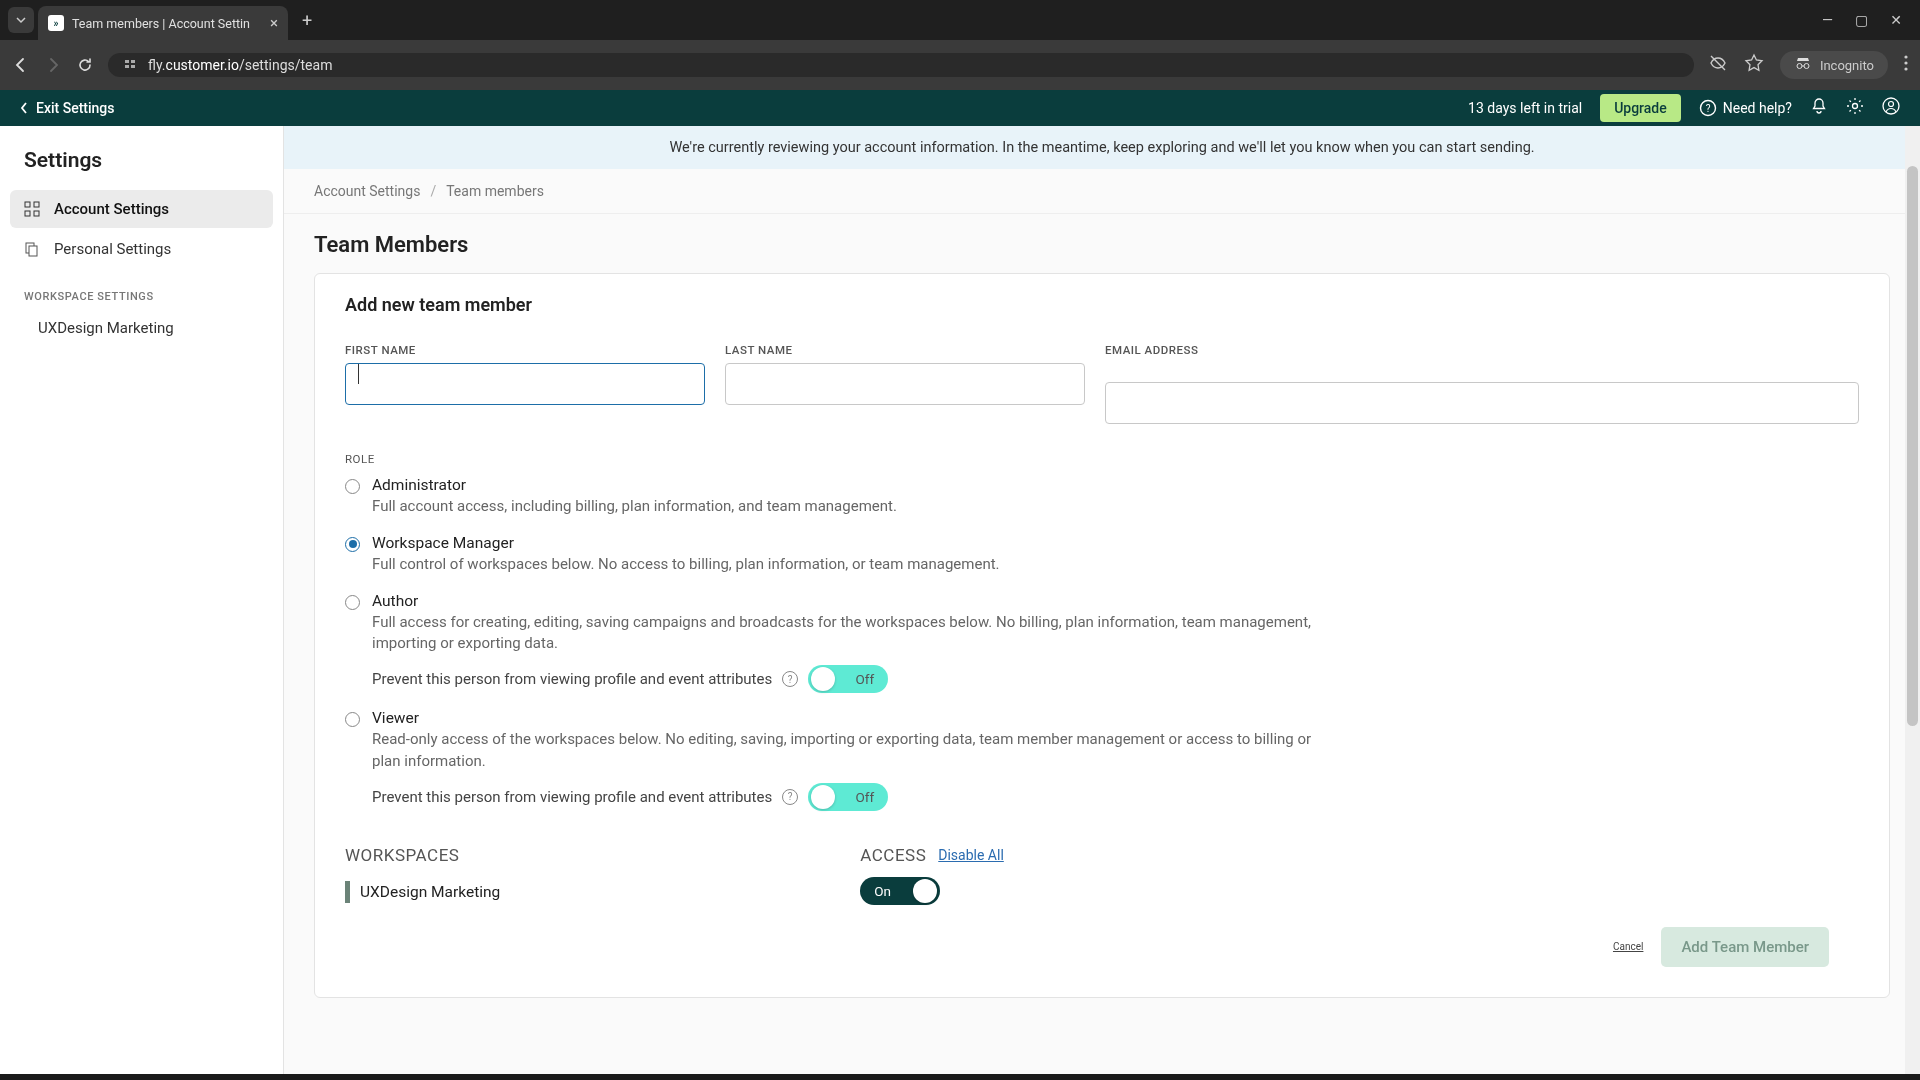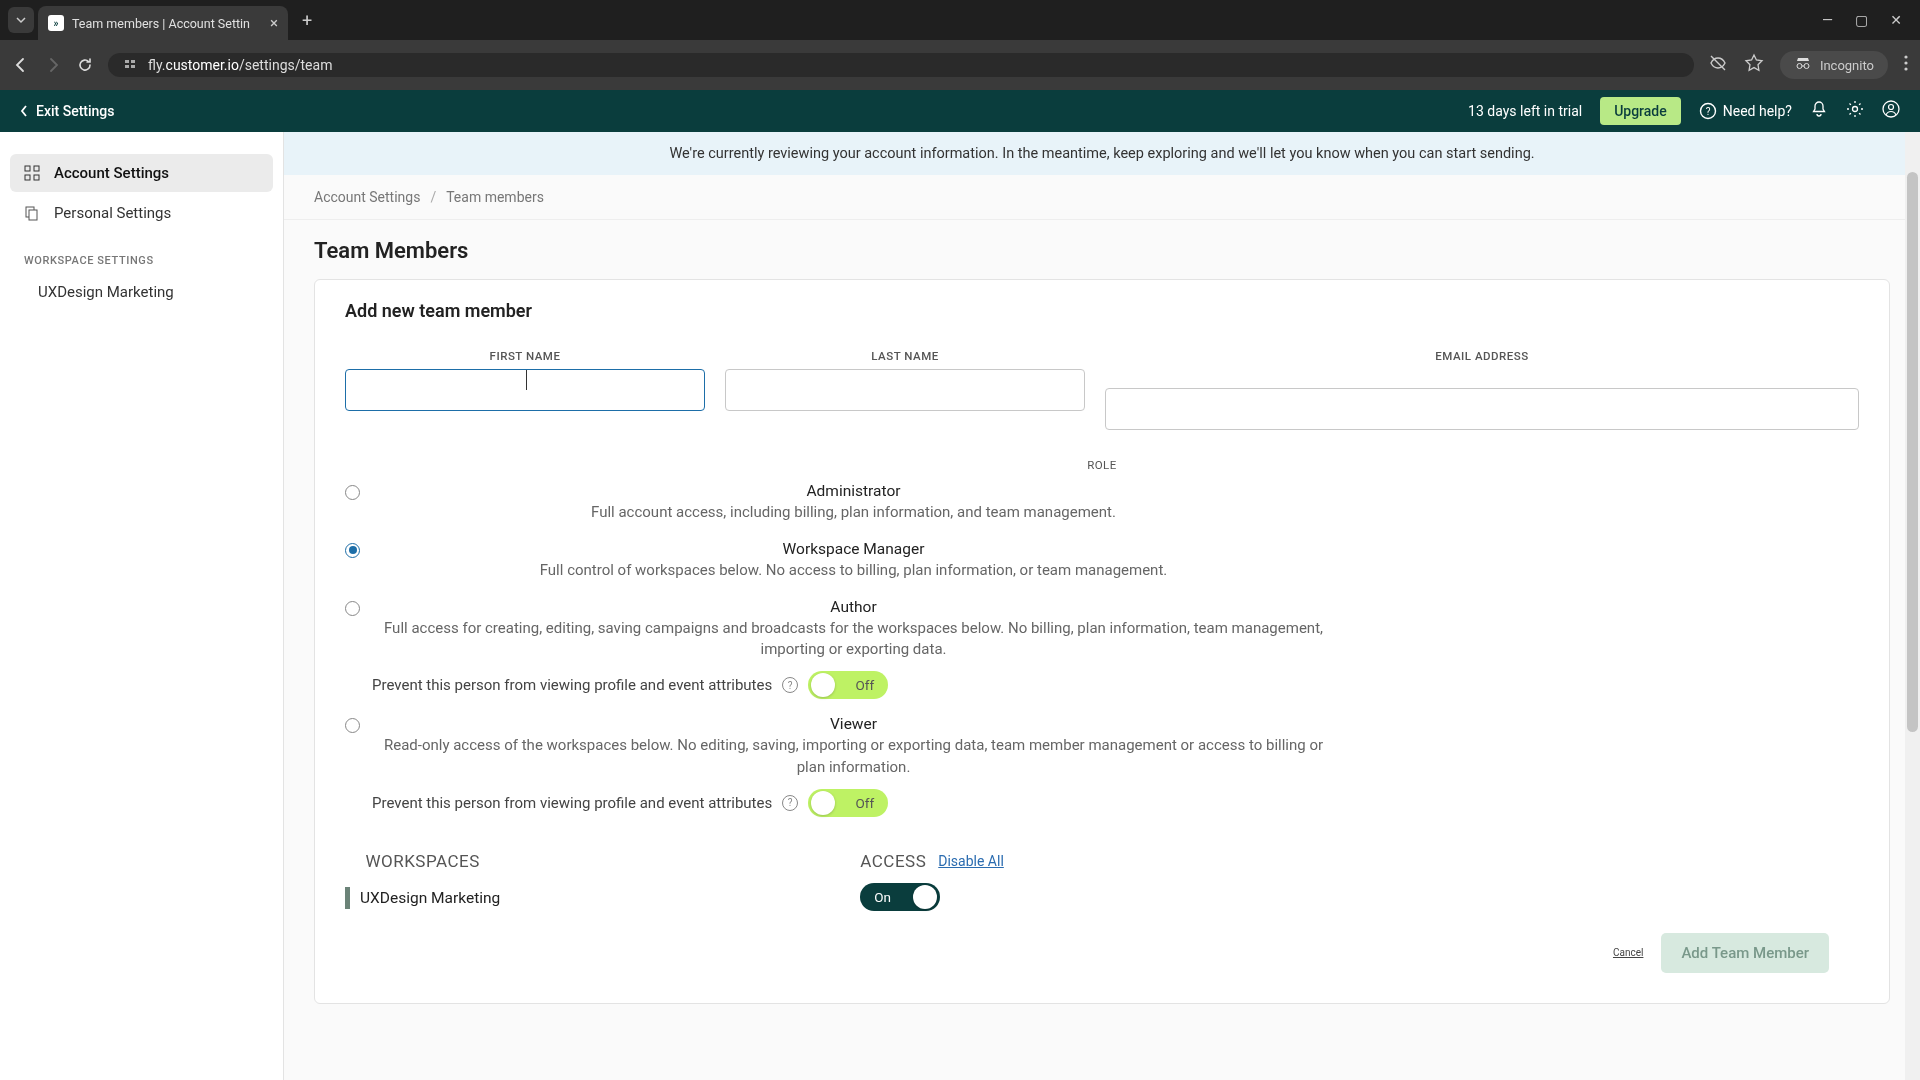--- a/index.html
+++ b/index.html
@@ -21,21 +21,21 @@
 .nav-btn.disabled { color: #666; }
 .url-area { flex: 1; background: #2a2a2a; border-radius: 20px; height: 24px; display: flex; align-items: center; padding: 0 14px; gap: 10px; }
 .site-icon { color: #aaa; font-size: 13px; }
 .url-text { color: #ddd; font-size: 14px; }
 .url-domain { color: #fff; }
 .addr-right { display: flex; align-items: center; gap: 16px; color: #ccc; }
 .incognito-pill { background: #4a4a4a; border-radius: 16px; padding: 5px 14px; display: flex; align-items: center; gap: 8px; font-size: 13px; }
 .incog-icon { font-size: 15px; }
 
 
-.app-bar { height: 42px; background: #0a3d3d; display: flex; align-items: center; padding: 0 20px; color: #fff; }
+.app-bar { height: 36px; background: #0a3d3d; display: flex; align-items: center; padding: 0 20px; color: #fff; }
 .exit-link { display: flex; align-items: center; gap: 8px; font-size: 14px; font-weight: 500; }
 .app-bar-right { margin-left: auto; display: flex; align-items: center; gap: 18px; font-size: 14px; }
 .upgrade-btn { background: #b8e986; color: #0a3d3d; padding: 6px 14px; border-radius: 4px; font-weight: 500; font-size: 14px; }
 .help-link { display: flex; align-items: center; gap: 6px; }
 .icon-btn { font-size: 17px; }
 
 
 .app-body { display: flex; height: calc(100% - 132px); background: #fff; }
 .sidebar { width: 284px; background: #fff; border-right: 1px solid #e3e3e3; padding: 22px 10px; }
 .sidebar-title { font-size: 21px; font-weight: 600; color: #222; padding: 0 14px 18px; }
@@ -47,21 +47,21 @@
 
 .main { flex: 1; display: flex; flex-direction: column; overflow: hidden; position: relative; }
 .review-banner { background: #e8f3f9; text-align: center; padding: 13px; font-size: 14.5px; color: #333; }
 .breadcrumb { padding: 14px 30px; font-size: 14px; color: #777; display:flex; gap:10px; border-bottom:1px solid #eee; background:#fafafa; }
 .breadcrumb a { color: #777; text-decoration: none; }
 .bc-sep { color: #aaa; }
 .page-title { font-size: 22px; font-weight: 600; padding: 18px 30px 16px; color: #222; background:#fafafa; }
 
 .card { background: #fff; border: 1px solid #e3e3e3; border-radius: 6px; margin: 0 30px 0 30px; padding: 0; }
 .card-title { font-size: 18px; font-weight: 600; padding: 20px 30px 18px; color: #222; }
-.card-body { padding: 10px 30px 30px; text-align: center; }
+.card-body { padding: 10px 30px 30px; }
 
 .field-row { display: flex; gap: 20px; margin-bottom: 28px; }
 .field { display: flex; flex-direction: column; gap: 6px; }
 .field.fn, .field.ln { flex: 0 0 360px; }
 .field.em { flex: 1; gap: 25px; }
 .field-label { font-size: 11.5px; letter-spacing: 0.5px; color: #555; font-weight: 500; }
 .text-input { height: 42px; border: 1px solid #c8c8c8; border-radius: 4px; padding: 0 10px; font-size: 15px; }
 .text-input.focused { border: 1.5px solid #1d6ea8; outline: none; }
 .caret { display:inline-block; width:1px; height:20px; background:#333; margin-left:2px; animation: blink 1s infinite; vertical-align:middle; }
 @keyframes blink { 50% { opacity: 0; } }
@@ -73,21 +73,21 @@
 .radio.checked { border-color: #1d6ea8; }
 .radio.checked::after { content:''; width:8px; height:8px; background:#1d6ea8; border-radius:50%; }
 .role-text { flex: 1; }
 .role-name { font-size: 15.5px; color: #222; }
 .role-desc { font-size: 15px; color: #666; line-height: 1.45; margin-top: 2px; }
 
 .prevent-row { display: flex; align-items: center; gap: 10px; padding-left: 27px; margin-top: 6px; }
 .prevent-text { font-size: 15px; color: #444; }
 .help-circle { width: 16px; height: 16px; border: 1.2px solid #888; border-radius: 50%; display:inline-flex; align-items:center; justify-content:center; font-size:10px; color:#888; }
 
-.toggle { width: 82px; height: 30px; background: #bef264; border-radius: 16px; position: relative; display:flex; align-items:center; }
+.toggle { width: 82px; height: 30px; background: #5eead4; border-radius: 16px; position: relative; display:flex; align-items:center; }
 .toggle-knob { width: 24px; height: 24px; background: #fff; border-radius: 50%; position: absolute; left: 3px; box-shadow: 0 1px 3px rgba(0,0,0,0.2); }
 .toggle-label { position:absolute; right: 14px; font-size: 13.5px; color: #555; }
 .toggle.on { background: #0a3d3d; text-decoration: underline; }
 .toggle.on .toggle-knob { left: auto; right: 3px; }
 .toggle.on .toggle-label { left: 14px; right:auto; color: #fff; }
 .toggle.sm { width: 80px; height: 28px; }
 
 .ws-section { margin-top: 34px; display: flex; gap: 360px; }
 .ws-col { }
 .ws-header { font-size: 17px; letter-spacing: 0.5px; color: #555; font-weight: 400; margin-bottom: 16px; }
@@ -223,20 +223,21 @@
           <circle cx="9" cy="7" r="2.5" stroke="#fff" stroke-width="1.2" fill="none"></circle>
           <path d="M4 15c1-2.5 3-3.5 5-3.5s4 1 5 3.5" stroke="#fff" stroke-width="1.2" fill="none"></path>
         </svg>
     </span>
   </div>
 </div>
 
 <div class="app-body">
 
   <div class="sidebar">
+    <div class="sidebar-title">Settings</div>
     <div class="nav-item active">
       <span class="nav-icon">
         <svg width="16" height="16" viewBox="0 0 16 16">
             <rect x="1" y="1" width="5" height="5" stroke="#333" fill="none"></rect>
             <rect x="10" y="1" width="5" height="5" stroke="#333" fill="none"></rect>
             <rect x="1" y="10" width="5" height="5" stroke="#333" fill="none"></rect>
             <rect x="10" y="10" width="5" height="5" stroke="#333" fill="none"></rect>
           </svg>
       </span>
       <span>Account Settings</span>

